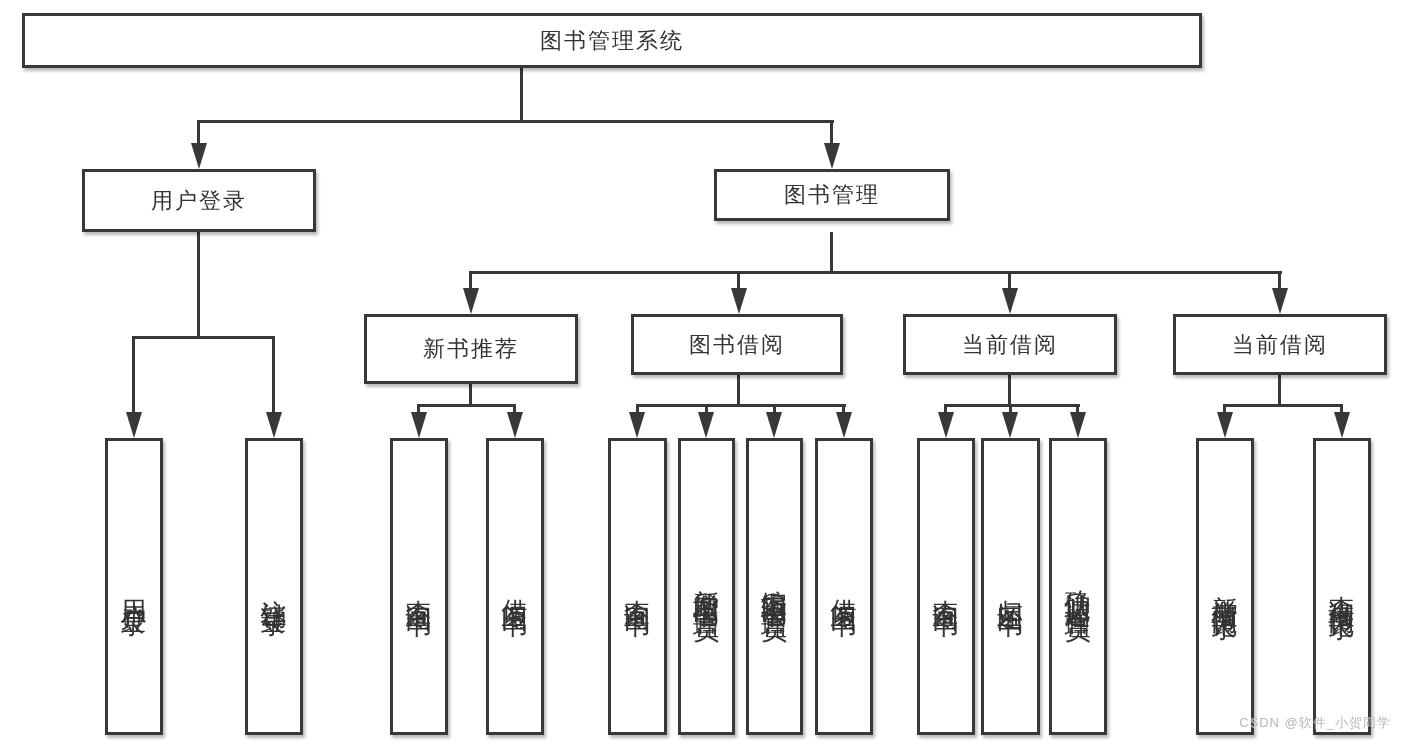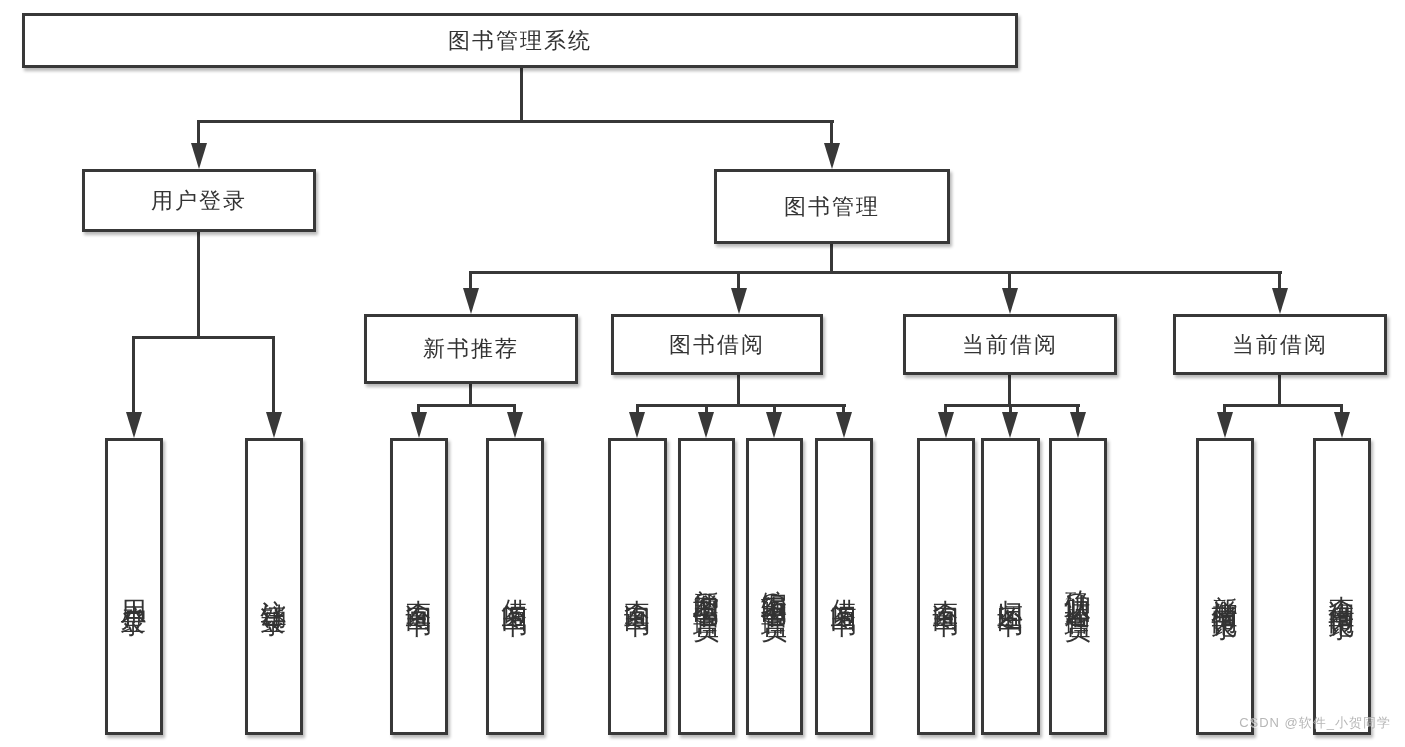--- a/index.html
+++ b/index.html
@@ -42,35 +42,35 @@
     font-size:13px;letter-spacing:1px;white-space:nowrap;
     color:var(--wm);opacity:0.95;
     text-shadow:1px 1px 0 rgba(255,255,255,0.6);
   }
 </style>
 </head>
 <body>
 
 <div class="canvas">
 
-  <div class="box" style="left:22px;top:13px;width:996px;height:55px">
+  <div class="box" style="left:22px;top:13px;width:1180px;height:55px">
     <span class="hlabel">图书管理系统</span>
   </div>
 
   <div class="box" style="left:82px;top:169px;width:234px;height:63px">
     <span class="hlabel">用户登录</span>
   </div>
-  <div class="box" style="left:714px;top:169px;width:236px;height:75px">
+  <div class="box" style="left:714px;top:169px;width:236px;height:52px">
     <span class="hlabel">图书管理</span>
   </div>
 
   <div class="box" style="left:364px;top:314px;width:214px;height:70px">
     <span class="hlabel">新书推荐</span>
   </div>
-  <div class="box" style="left:611px;top:314px;width:212px;height:61px">
+  <div class="box" style="left:631px;top:314px;width:212px;height:61px">
     <span class="hlabel">图书借阅</span>
   </div>
   <div class="box" style="left:903px;top:314px;width:214px;height:61px">
     <span class="hlabel">当前借阅</span>
   </div>
   <div class="box" style="left:1173px;top:314px;width:214px;height:61px">
     <span class="hlabel">当前借阅</span>
   </div>
 
   <div class="box" style="left:105px;top:438px;width:58px;height:297px">

